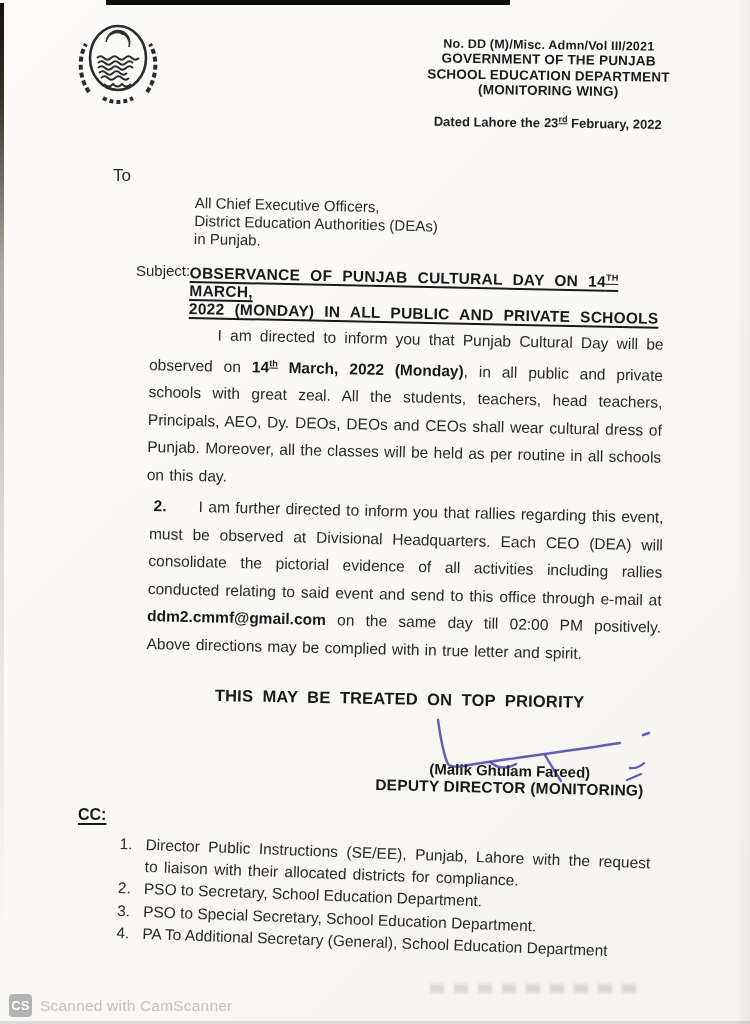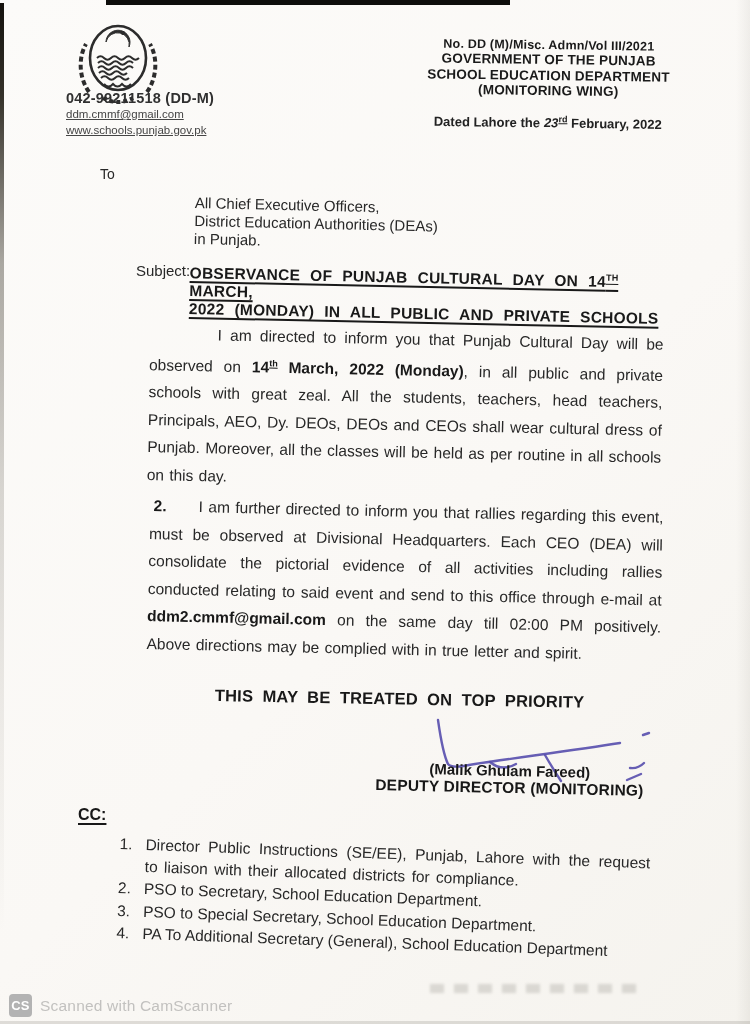--- a/index.html
+++ b/index.html
@@ -22,25 +22,25 @@
   
   .crest{position:absolute;left:72px;top:20px;}
   .contact{position:absolute;left:66px;top:92px;line-height:13px;}
   .phone{font-size:14.5px;font-weight:700;color:#333;letter-spacing:.2px;}
   .link{font-size:11.5px;color:#474747;text-decoration:underline;margin-top:3px;}
   .hdr-right{position:absolute;left:398px;top:36px;width:302px;text-align:center;color:#1e1e1e;
     transform:rotate(.8deg);transform-origin:0 0;}
   .ref-no{font-size:12.5px;font-weight:600;letter-spacing:.2px;}
   .dept{font-size:13.5px;font-weight:700;letter-spacing:.2px;line-height:15.5px;}
   .date-line{margin-top:15px;font-size:13px;font-weight:600;color:#262626;}
-  .date-day{margin-left:4px;font-style:italic;}
+  .date-day{margin-left:4px;}
   sup{font-size:9px;text-decoration:underline;}
 
   
-  .to-label{position:absolute;left:100px;top:166px;font-size:14px;}
+  .to-label{position:absolute;left:113px;top:166px;font-size:17px;}
   .addressee{position:absolute;left:195px;top:194px;font-size:15px;line-height:18px;
     transform:rotate(1.3deg);transform-origin:0 0;}
 
   
   .subj-label{position:absolute;left:100px;top:262px;font-size:15px;margin-left:36px;}
   .subject{position:absolute;left:190px;top:260px;width:486px;font-weight:700;font-size:15.5px;
     color:#1d1d1d;line-height:18px;transform:rotate(1.2deg);transform-origin:0 0;}
   .subject-line{text-decoration:underline;text-decoration-thickness:1.6px;text-underline-offset:3px;
     word-spacing:5.5px;letter-spacing:.25px;}
 
@@ -101,25 +101,20 @@
         <path d="M25 48 q3.5 -3.5 7 0 t7 0 t7 0 t7 0 t7 0"></path>
         <path d="M26 53 q3.5 -3.5 7 0 t7 0 t7 0 t7 0"></path>
         <path d="M28 58 q3.5 -3.5 7 0 t7 0 t7 0 t7 0"></path>
         <path d="M31 64 q4.5 5 9 0 q4.5 5 9 0 q4.5 5 9 0"></path>
         <path d="M16 72 C6 58 5 38 13 24" stroke-width="4" stroke-dasharray="5 3"></path>
         <path d="M74 72 C84 58 85 38 77 24" stroke-width="4" stroke-dasharray="5 3"></path>
         <path d="M30 78 q15 8 30 0" stroke-width="4" stroke-dasharray="4 3"></path>
       </g>
     </svg>
 
-    <div class="contact">
-      <div class="phone">042-99211518 (DD-M)</div>
-      <div class="link">ddm.cmmf@gmail.com</div>
-      <div class="link">www.schools.punjab.gov.pk</div>
-    </div>
 
     <div class="hdr-right">
       <div class="ref-no">No. DD (M)/Misc. Admn/Vol III/2021</div>
       <div class="dept">GOVERNMENT OF THE PUNJAB</div>
       <div class="dept">SCHOOL EDUCATION DEPARTMENT</div>
       <div class="dept">(MONITORING WING)</div>
       <div class="date-line"><span>Dated Lahore the</span><span class="date-day">23</span><sup>rd</sup><span> February, 2022</span></div>
     </div>
 
     <div class="to-label">To</div>

